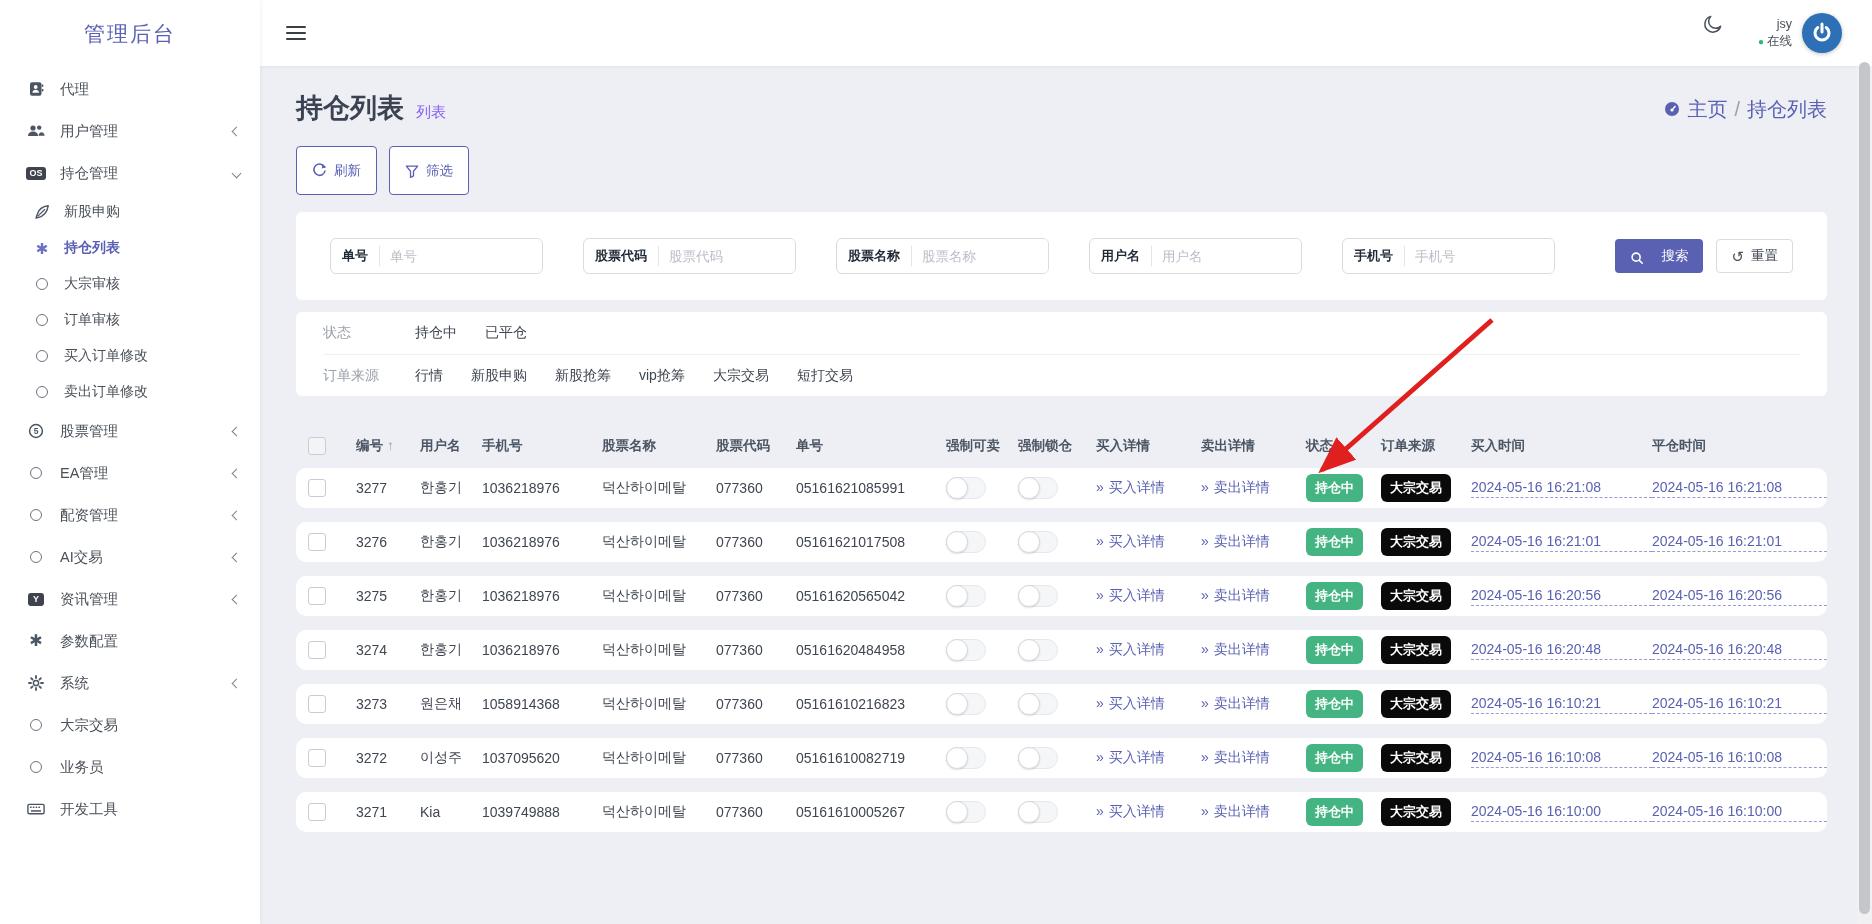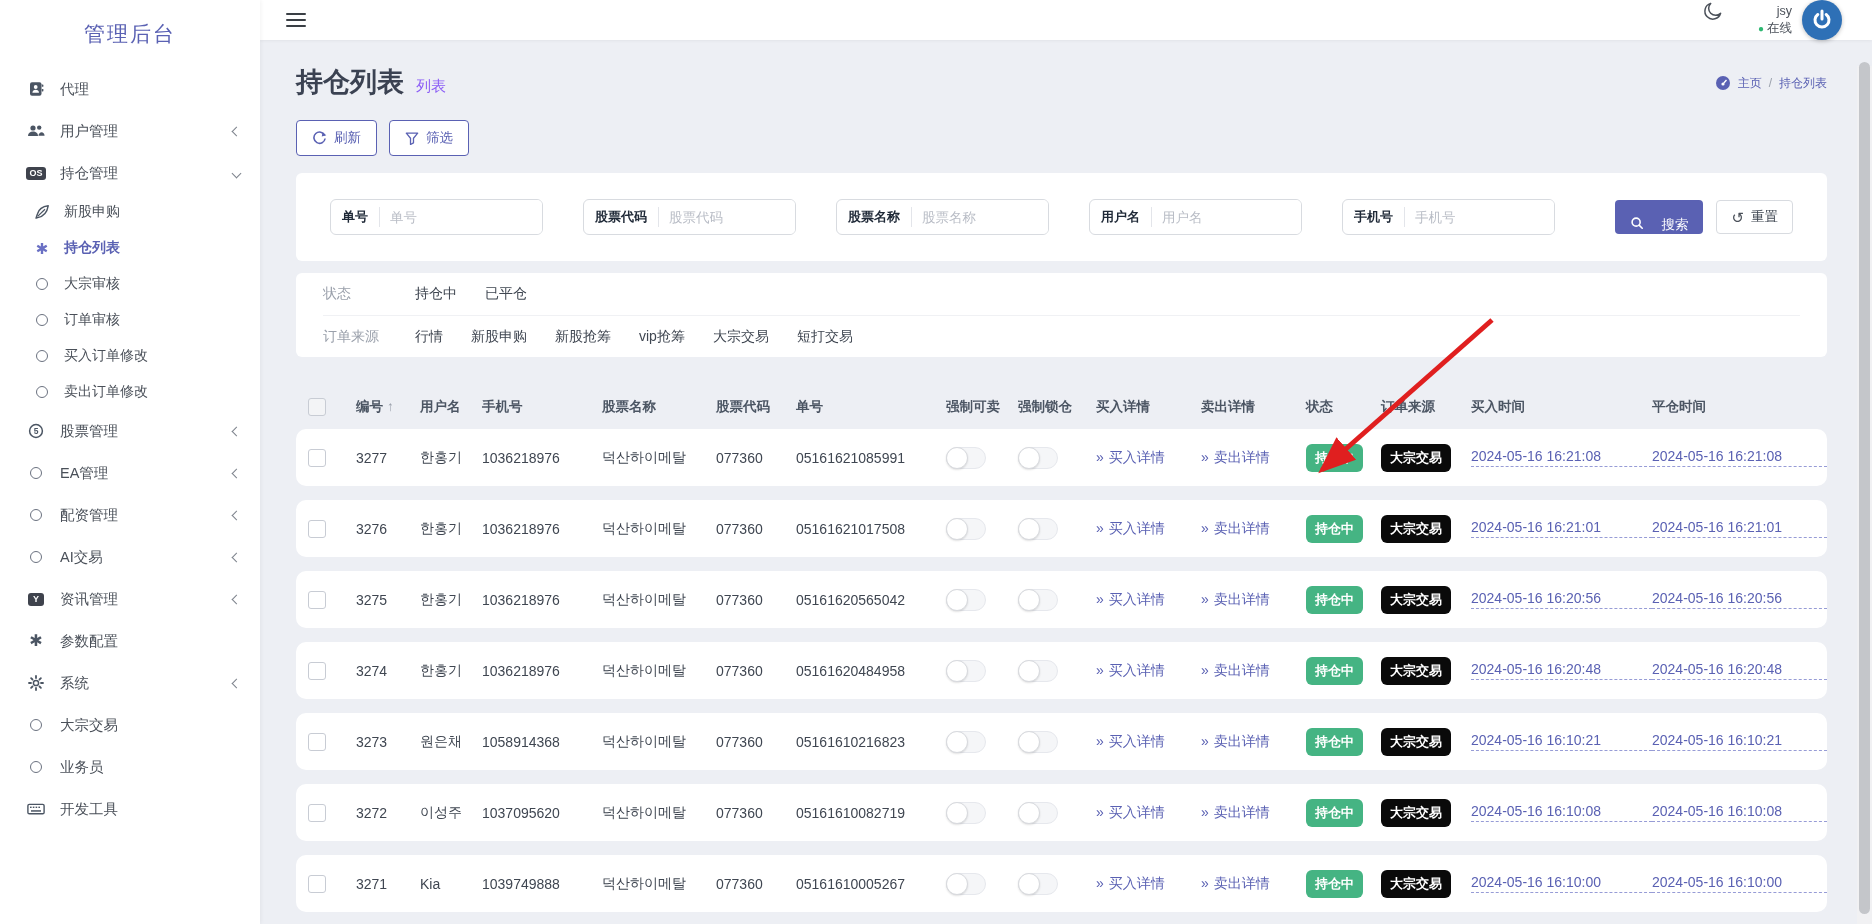--- a/index.html
+++ b/index.html
@@ -40,57 +40,57 @@
   .userbox { text-align:right; line-height:1.35; font-size:12.5px; color:#4a5059; }
   .dot { color:#2eb872; font-size:10px; margin-right:3px; }
   .avatar { width:40px; height:40px; border-radius:50%; background:#2e70b6; display:flex;
     align-items:center; justify-content:center; box-shadow:0 1px 4px rgba(0,0,0,.25); cursor:pointer; }
   
   .content { flex:1; padding:20px 45px 0 36px; position:relative; }
   .page-head { display:flex; align-items:baseline; margin-top:4px; }
   .page-title { font-size:27px; font-weight:bold; color:#3b4252; }
   .page-subtitle { margin-left:12px; font-size:15px; color:#8b5cf6; }
   .breadcrumb { margin-left:auto; display:flex; align-items:center; gap:7px;
-    color:#5a61b3; font-size:12px; }
+    color:#5a61b3; font-size:20px; }
   .breadcrumb .sep { color:#9aa0ab; }
   .crumb { cursor:pointer; }
   .toolbar { margin-top:20px; display:flex; gap:12px; }
-  .btn-outline { height:36px; padding:0 15px; background:#fff; border:1px solid #5a61b3;
+  .btn-outline { height:49px; padding:0 15px; background:#fff; border:1px solid #5a61b3;
     color:#5a61b3; border-radius:4px; font-size:13.5px; display:inline-flex; align-items:center;
     gap:7px; cursor:pointer; font-family:inherit; }
   
   .filter-card { margin-top:17px; background:#fff; border-radius:6px; height:88px;
     display:flex; align-items:center; padding:0 34px; gap:40px; }
   .input-group { display:flex; align-items:center; border:1px solid #d8dbe0; border-radius:6px;
     height:36px; width:213px; background:#fff; overflow:hidden; }
   .input-group label { font-size:13px; font-weight:bold; color:#1f2937; padding:0 11px;
     white-space:nowrap; }
   .input-group .vdiv { width:1px; height:20px; background:#e3e5ea; }
   .input-group input { flex:1; min-width:0; border:none; outline:none; height:100%;
     padding:0 10px; font-size:13.5px; color:#3f4651; font-family:inherit; }
   .input-group input::placeholder { color:#b9bdc6; }
   .filter-actions { margin-left:auto; display:flex; gap:13px; }
-  .btn-search { background:#5a61b3; color:#fff; border:none; height:34px; padding:16px 15px;
-    border-radius:4px; font-size:13.5px; display:inline-flex; align-items:flex-start; gap:17px;
+  .btn-search { background:#5a61b3; color:#fff; border:none; height:34px; padding:8px 15px;
+    border-radius:4px; font-size:13.5px; display:inline-flex; align-items:flex-end; gap:17px;
     cursor:pointer; font-family:inherit; }
   .btn-reset { background:#fff; color:#3f4651; border:1px solid #d8dbe0; height:34px;
     padding:0 14px; border-radius:4px; font-size:13.5px; display:inline-flex; align-items:center;
     gap:7px; cursor:pointer; font-family:inherit; }
   
   .quick-card { margin-top:12px; background:#fff; border-radius:6px; padding:0 27px; }
   .quick-row { display:flex; align-items:center; height:42px; font-size:14px; }
   .quick-row + .quick-row { border-top:1px solid #f0f1f4; }
   .quick-label { width:92px; min-width:92px; color:#9aa0ab; }
   .quick-opt { color:#3f4651; margin-right:28px; cursor:pointer; }
   
   .trow { display:grid;
     grid-template-columns:48px 64px 62px 120px 114px 80px 150px 72px 78px 105px 105px 75px 90px 181px 1fr;
     align-items:center; padding-left:12px; }
   .thead { margin-top:28px; height:44px; font-size:13.5px; font-weight:bold; color:#4b5563; }
-  .tcard { background:#fff; border-radius:10px; height:57px; margin-bottom:14px; font-size:14px;
+  .tcard { background:#fff; border-radius:10px; height:40px; margin-bottom:14px; font-size:14px;
     color:#3f4651; }
   .cb { width:18px; height:18px; border:1.5px solid #c8ccd4; border-radius:3px; background:#fff;
     display:inline-block; cursor:pointer; }
   .thead .cb { background:#f3f4f6; }
   .sort-arrow { color:#9aa0ab; font-weight:normal; margin-left:4px; }
   .toggle { width:40px; height:22px; border:1px solid #e6e8ed; background:#f5f6f8;
     border-radius:11px; position:relative; display:inline-block; cursor:pointer; }
   .toggle .knob { position:absolute; left:-1px; top:-1px; width:22px; height:22px;
     border-radius:50%; background:#fff; border:1px solid #d8dade; box-shadow:0 1px 2px rgba(0,0,0,.12); }
   .dlink { color:#5a61b3; cursor:pointer; white-space:nowrap; }

